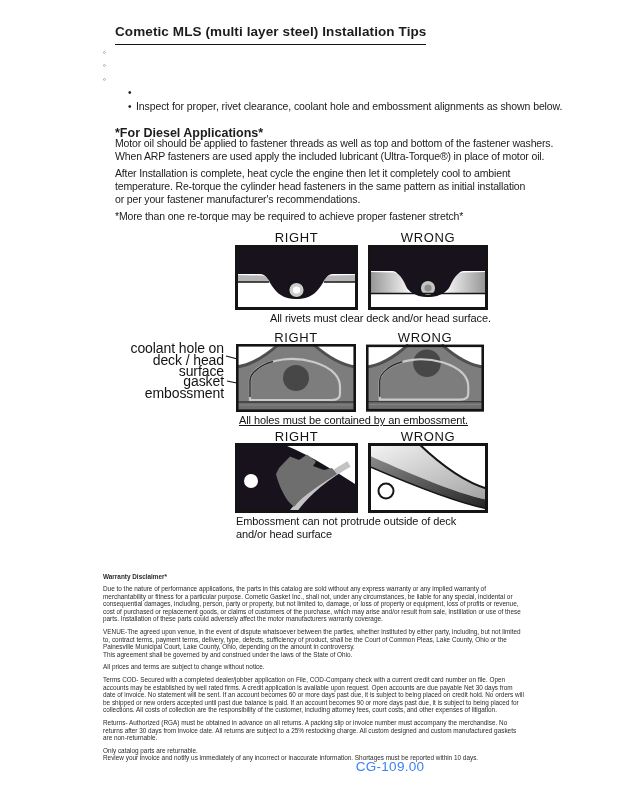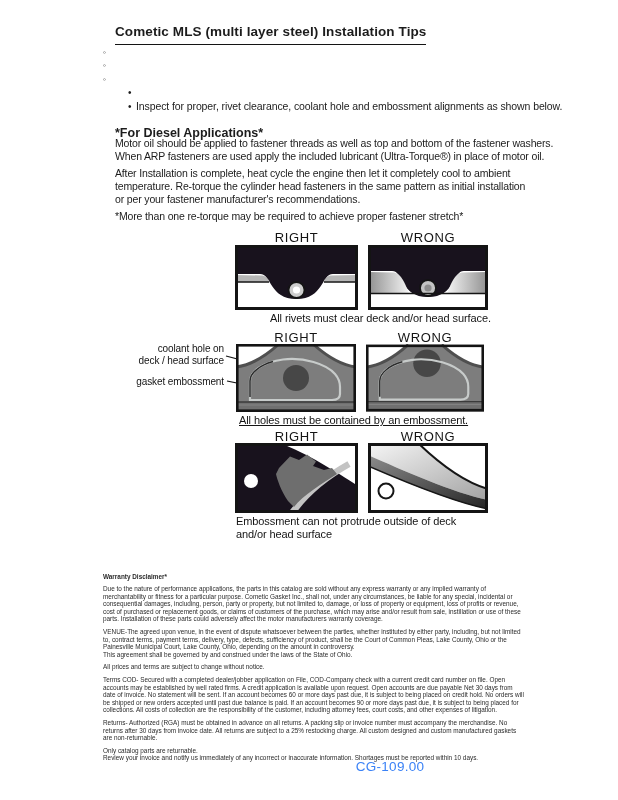--- a/index.html
+++ b/index.html
@@ -23,21 +23,21 @@
 
   .diesel-head{left:115px;top:118px;font-size:12.5px;font-weight:bold;margin-top:8px;}
   .para{left:115px;font-size:10.5px;line-height:13.2px;letter-spacing:-.15px;width:440px;}
   .p1{top:137px;}
   .p2{top:167px;}
   .pnote{top:210px;}
 
   .fig-label{font-size:13px;letter-spacing:.6px;text-align:center;color:#141414;}
   .caption{font-size:11px;letter-spacing:-.1px;color:#141414;line-height:12.5px;}
   .fig-box{display:block;}
-  .side-label{font-size:10px;line-height:11.5px;text-align:right;color:#141414;letter-spacing:-.1px;}
+  .side-label{font-size:14px;line-height:11.5px;text-align:right;color:#141414;letter-spacing:-.1px;}
 
   .disclaimer{left:103px;top:573px;width:421px;font-size:6.4px;line-height:7.6px;color:#2b2b2b;letter-spacing:0;}
   .disclaimer .dh{font-weight:bold;margin-bottom:4.5px;}
   .disclaimer .dp{margin-bottom:5px;}
   .disclaimer .dp0{margin-bottom:0;}
 
   .footer{left:300px;top:759px;width:180px;text-align:center;font-size:13.5px;color:#3b82f6;letter-spacing:.3px;}
 </style>
 </head>
 <body>

